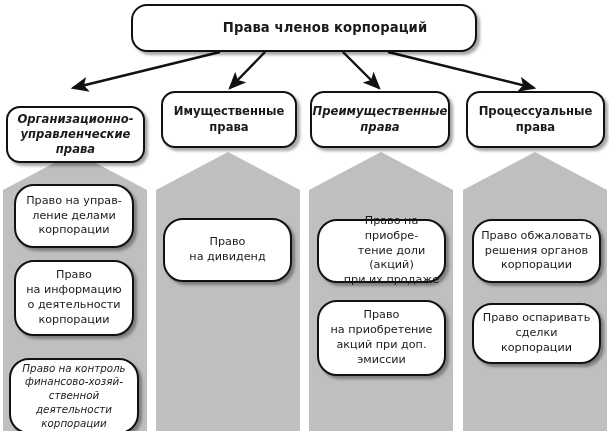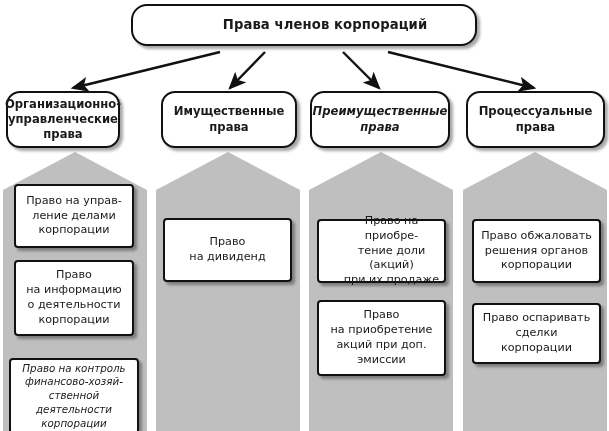--- a/index.html
+++ b/index.html
@@ -23,35 +23,35 @@
     border:2.2px solid #111111;
     border-radius:13px;
     display:flex;align-items:center;justify-content:center;
     text-align:center;
     box-shadow:3px 3px 3px rgba(0,0,0,0.35);
   }
   .rbox span{display:block;line-height:1.18;padding:0 4px;}
 
   
   #title-box{
-    left:131px;top:4px;width:346px;height:42px;
+    left:131px;top:4px;width:346px;height:48px;
     border-radius:16px;border-width:2.4px;padding-left:42px;
   }
   #title-box span{font-weight:bold;font-size:13.2px;letter-spacing:0.1px;}
 
   
   .cat-box{height:57px;border-radius:14px;}
   .cat-box span{font-weight:bold;font-size:11.6px;line-height:1.32;}
-  #cat-0{left:6px;top:91px;width:114px;}
+  #cat-0{left:6px;top:106px;width:139px;font-style:italic;}
   #cat-1{left:161px;top:91px;width:136px;}
   #cat-2{left:310px;top:91px;width:140px;font-style:italic;}
   #cat-3{left:466px;top:91px;width:139px;}
 
   
-  .leaf-box{border-radius:4px;align-items:center;}
+  .leaf-box{border-radius:20px;align-items:center;}
   .leaf-box span{font-size:11.2px;line-height:1.33;}
 </style>
 </head>
 <body>
 
 <div id="diagram">
 
   <svg class="bg-layer" viewBox="0 0 609 431" width="609" height="431" aria-hidden="true">
     <g fill="#bfbfbf">
       <polygon points="3,190 3,431 147,431 147,190 75,152"></polygon>

